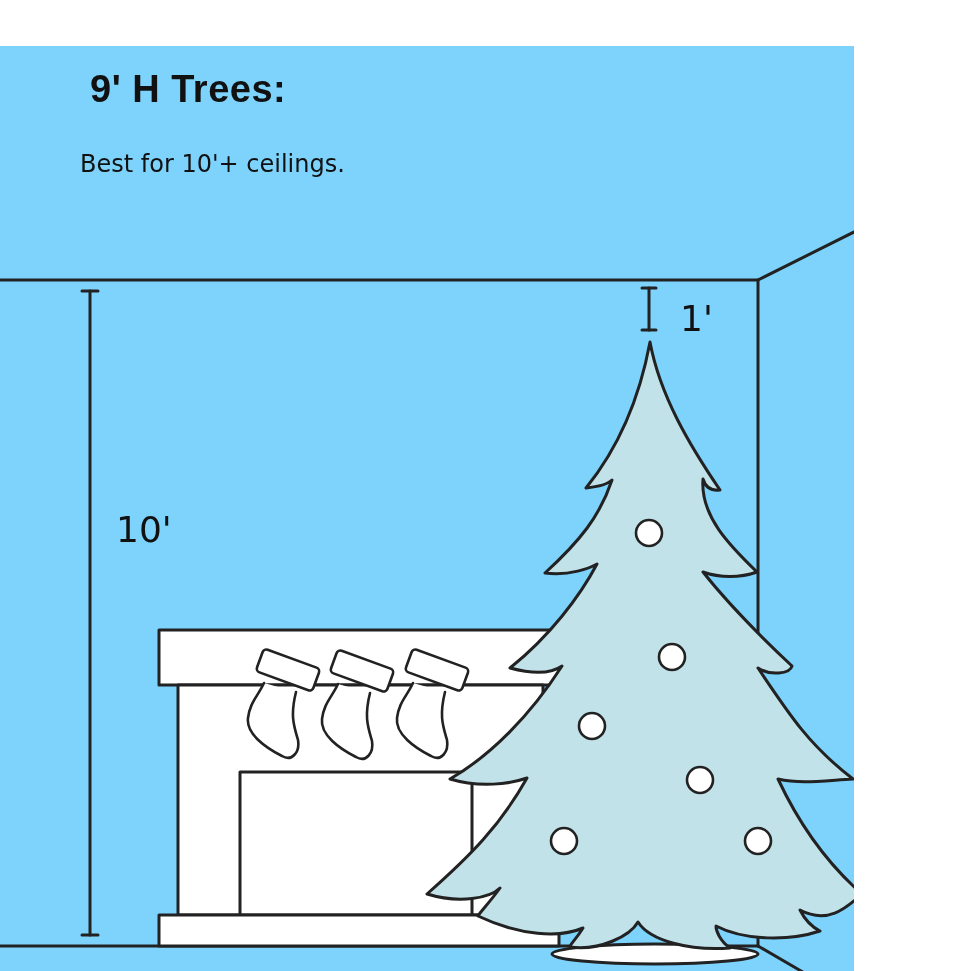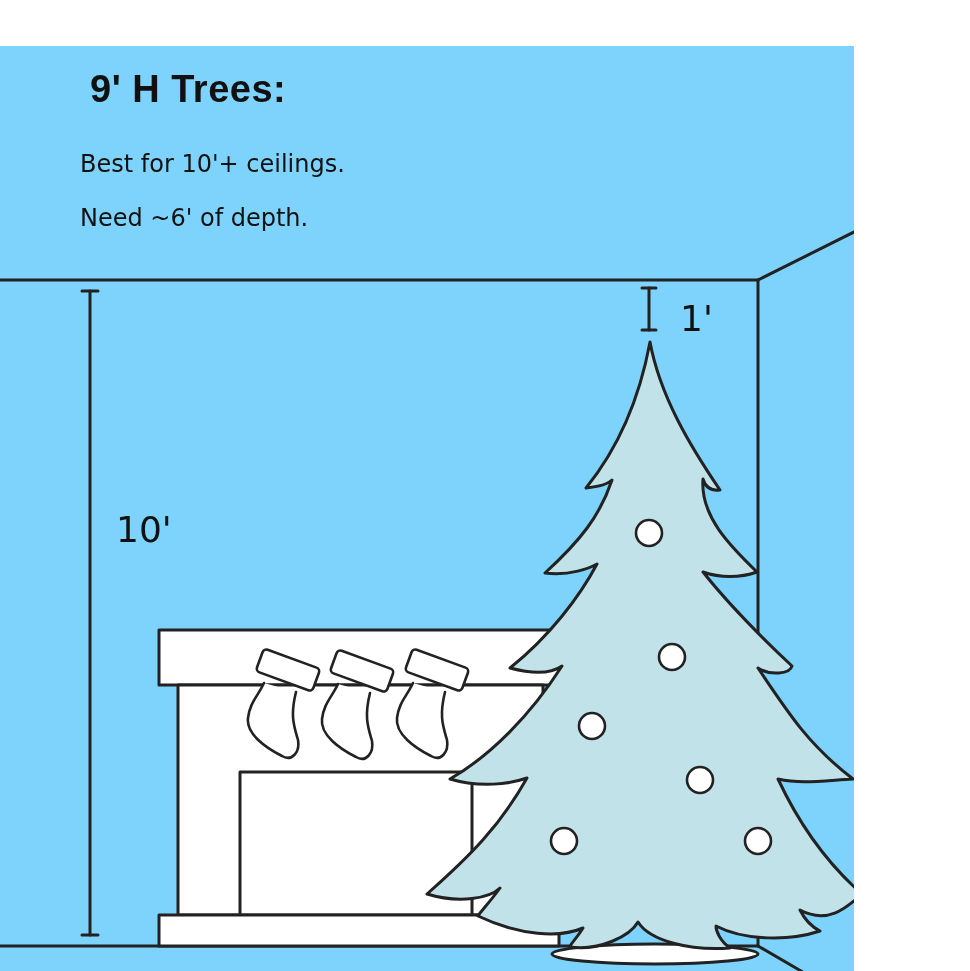--- a/index.html
+++ b/index.html
@@ -10,21 +10,20 @@
     .desc.l2 { top: 158px; }
     svg.scene { position: absolute; left: 0; top: 0; }
     .lbl { font-family: "DejaVu Sans", sans-serif; font-size: 36px; fill: #111; }
   </style>
 </head>
 <body>
 
 <div class="canvas">
   <div class="title">9' H Trees:</div>
   <div class="desc l1">Best for 10'+ ceilings.</div>
-  <div class="desc l2">Need ~6' of depth.</div>
 
   <svg class="scene" width="970" height="971" viewBox="0 0 970 971" xmlns="http://www.w3.org/2000/svg">
     <g fill="none" stroke="#222" stroke-width="3" stroke-linejoin="round" stroke-linecap="round">
 
       <g>
         <line x1="0" y1="234" x2="758" y2="234"></line>
         <line x1="758" y1="234" x2="758" y2="900"></line>
         <line x1="758" y1="234" x2="970" y2="128"></line>
         <line x1="0" y1="900" x2="758" y2="900"></line>
         <line x1="758" y1="900" x2="880" y2="971"></line>

